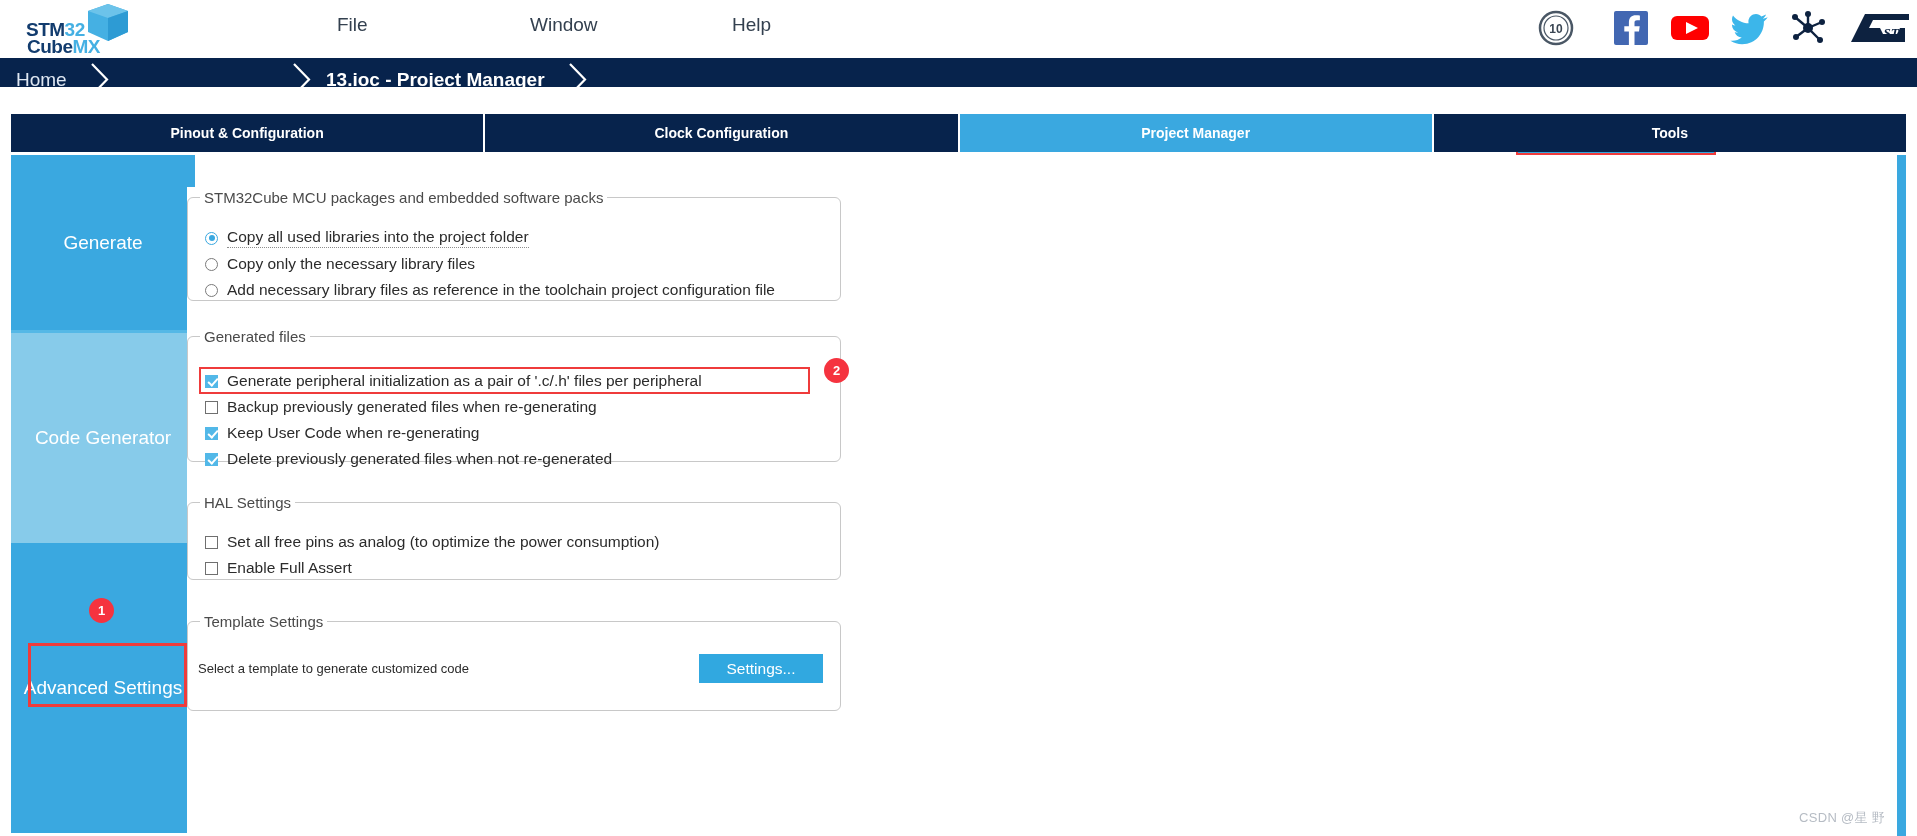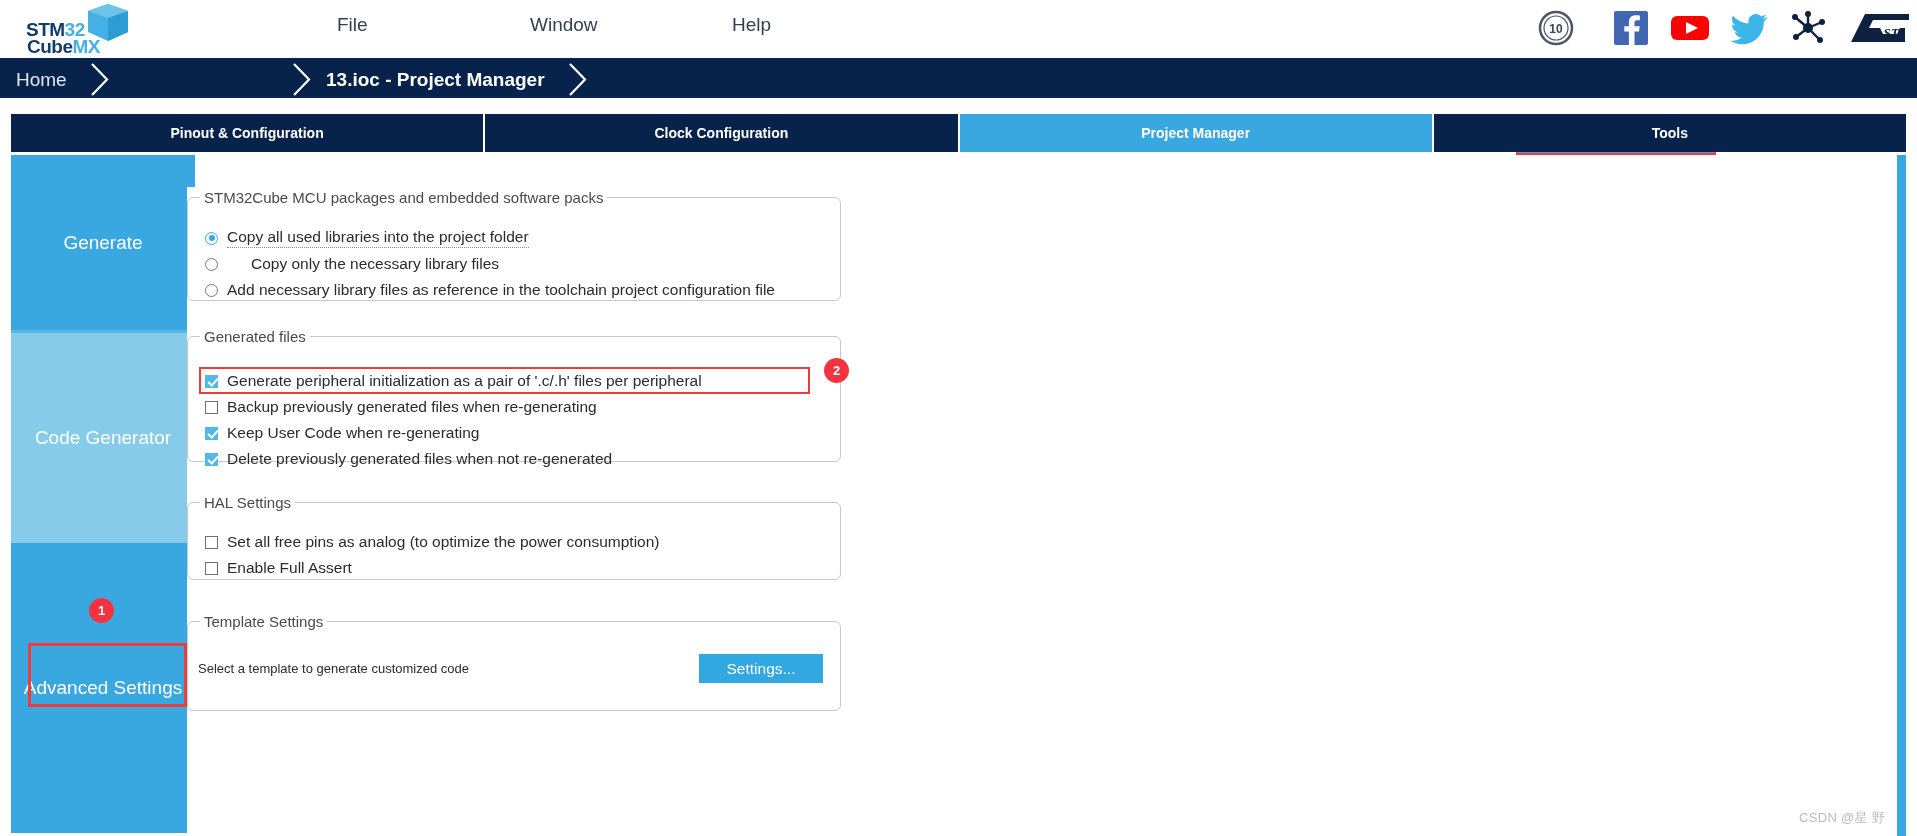--- a/index.html
+++ b/index.html
@@ -46,21 +46,21 @@
   .social { position: absolute; top: 8px; width: 40px; height: 40px; }
   .s-badge  { left: 1519px; }
   .s-fb     { left: 1594px; }
   .s-yt     { left: 1653px; }
   .s-tw     { left: 1712px; }
   .s-net    { left: 1771px; }
   .s-st     { left: 1830px; width: 66px; }
 
   
   .crumbbar {
-    position: absolute; left: 0; top: 58px; width: 1917px; height: 40px;
+    position: absolute; left: 0; top: 58px; width: 1917px; height: 29px;
     background: #07234c;
   }
   .crumb {
     position: absolute; top: 0; height: 43px;
     display: flex; align-items: center;
     font-size: 19px; color: #dfe7f2;
   }
   .crumb.active { color: #ffffff; font-weight: bold; }
   .crumb-home { left: 16px; }
   .crumb-mcu  { left: 120px; }
@@ -351,21 +351,21 @@
     <div class="badge badge-1" style="position:absolute;">1</div>
 
     <div class="main">
 
       <fieldset class="gbox gbox-packages">
         <legend>STM32Cube MCU packages and embedded software packs</legend>
         <div class="opt-row" style="left:17px; top:22px;">
           <span class="radio checked"></span>
           <span class="lbl-focus">Copy all used libraries into the project folder</span>
         </div>
-        <div class="opt-row" style="left:17px; top:49px;gap:24px;">
+        <div class="opt-row" style="left:17px; top:49px;">
           <span class="radio"></span>
           <span>Copy only the necessary library files</span>
         </div>
         <div class="opt-row" style="left:17px; top:75px;">
           <span class="radio"></span>
           <span>Add necessary library files as reference in the toolchain project configuration file</span>
         </div>
       </fieldset>
 
       <fieldset class="gbox gbox-genfiles">

